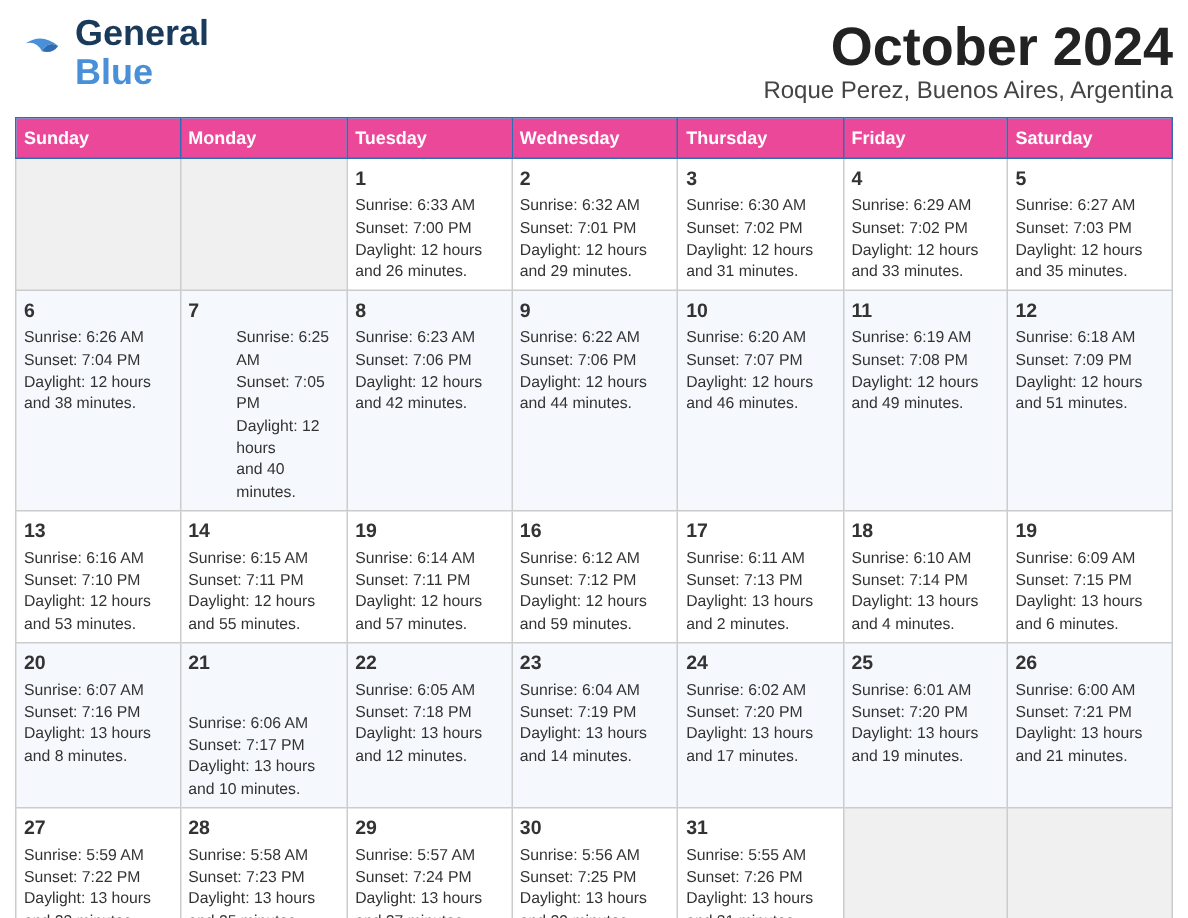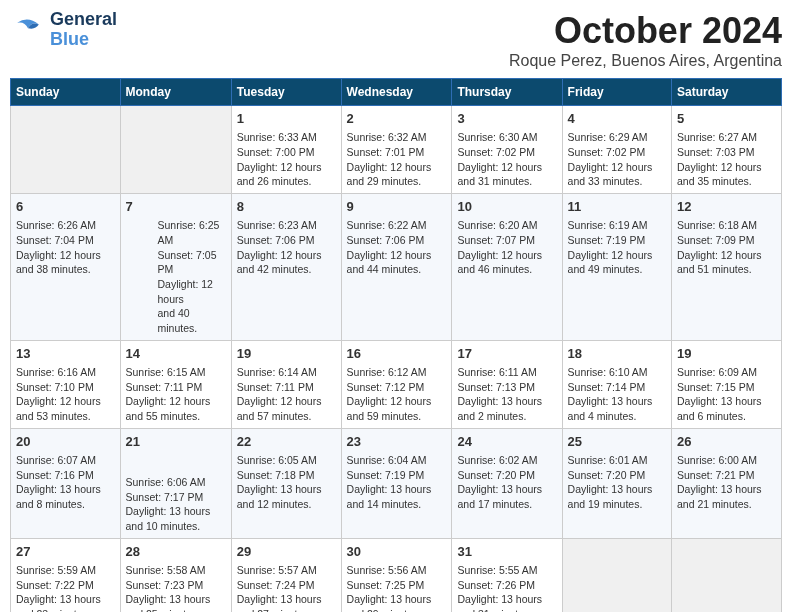--- a/index.html
+++ b/index.html
@@ -15,21 +15,21 @@
       justify-content: space-between;
       align-items: flex-start;
       margin-bottom: 8px;
     }
     .logo {
       display: flex;
       align-items: center;
       gap: 4px;
     }
     .logo-text {
-      font-size: 18px;
+      font-size: 24px;
       font-weight: bold;
       color: #1a3a5c;
       line-height: 1.1;
     }
     .logo-text span {
       color: #4a90d9;
     }
     .logo-icon {
       width: 36px;
       height: 36px;
@@ -46,21 +46,21 @@
       font-size: 16px;
       color: #444;
       margin-left: 39px;
     }
     table {
       width: 100%;
       border-collapse: collapse;
       font-size: 11px;
     }
     thead tr th {
-      background-color: #0c4a6e;
+      background-color: #ec4899;
       color: #fff;
       text-align: left;
       padding: 6px 5px;
       font-size: 12px;
       font-weight: bold;
       border: 1px solid #2e6db4;
     }
     tbody tr td {
       border: 1px solid #ccc;
       vertical-align: top;
@@ -195,21 +195,21 @@
         <td>
           <span class="day-num">10</span>
           <div class="day-info" style="white-space: pre-line;">Sunrise: 6:20 AM
 Sunset: 7:07 PM
 Daylight: 12 hours
 and 46 minutes.</div>
         </td>
         <td>
           <span class="day-num">11</span>
           <div class="day-info" style="white-space: pre-line;">Sunrise: 6:19 AM
-Sunset: 7:19 PM
+Sunset: 7:08 PM
 Daylight: 12 hours
 and 49 minutes.</div>
         </td>
         <td>
           <span class="day-num">12</span>
           <div class="day-info" style="white-space: pre-line;">Sunrise: 6:18 AM
 Sunset: 7:09 PM
 Daylight: 12 hours
 and 51 minutes.</div>
         </td>

